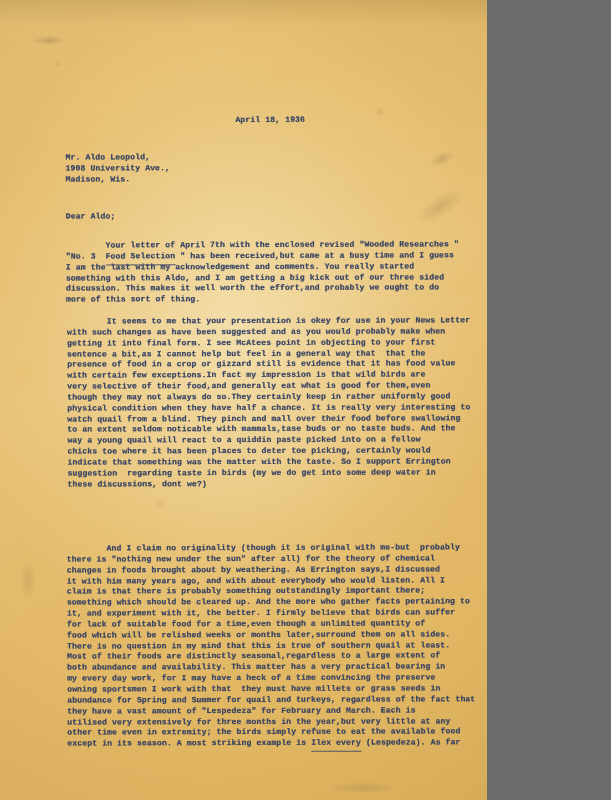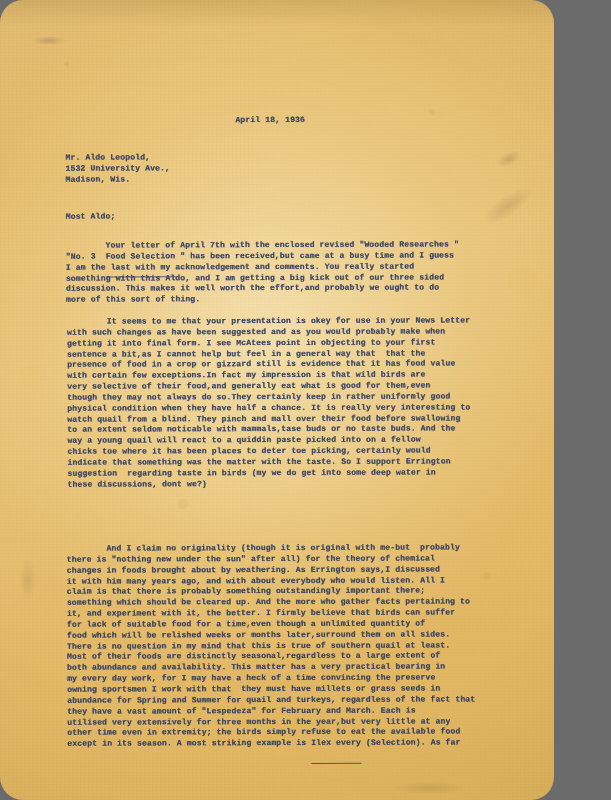--- a/index.html
+++ b/index.html
@@ -2,28 +2,27 @@
 <html><head>
 <meta charset="utf-8">
 <style>
   html, body {
     margin: 0;
     padding: 0;
     background: #6b6b6b;
   }
   #page {
     position: relative;
-    width: 554px;
+    width: 487px;
     height: 800px;
     overflow: hidden;
     background:
       radial-gradient(ellipse 70% 55% at 48% 42%, rgba(255,248,215,0.55) 0%, rgba(255,245,200,0.12) 55%, rgba(0,0,0,0) 78%),
       radial-gradient(ellipse 120% 90% at 50% 50%, rgba(0,0,0,0) 48%, rgba(120,85,25,0.13) 84%, rgba(95,65,15,0.26) 100%),
       linear-gradient(160deg, #e9c378 0%, #e6be6f 18%, #e8c277 42%, #e4ba68 68%, #dfb45f 100%);
-    border-radius: 23px;
   }
   
   .mottle {
     position: absolute;
     inset: 0;
     pointer-events: none;
     background-image:
       radial-gradient(circle at 12% 8%, rgba(160,120,50,0.10) 0 2px, rgba(0,0,0,0) 3px),
       radial-gradient(circle at 78% 14%, rgba(150,112,44,0.09) 0 3px, rgba(0,0,0,0) 4px),
       radial-gradient(circle at 33% 63%, rgba(166,126,56,0.07) 0 4px, rgba(0,0,0,0) 6px),
@@ -101,44 +100,44 @@
   }
   #date-line   { left: 236px; top: 115px; }
   #address     { left: 66px;  top: 152px; }
   #salutation  { left: 66px;  top: 211px; }
   #para-1      { left: 66px;  top: 240px; }
   #para-2      { left: 67px;  top: 316px; }
   #para-3      { left: 66px;  top: 543px; }
 
   .underline-word {
     border-bottom: 1px solid rgba(45,60,99,0.85);
-    padding-bottom: 16px;
+    padding-bottom: 4px;
   }
   
   #text-layer {
     position: absolute;
     inset: 0;
     transform: rotate(-0.18deg);
     transform-origin: 50% 40%;
   }
 </style>
 </head>
 <body>
 
 <div id="page">
 
   <div id="text-layer">
 
     <div class="typed" id="date-line">April 18, 1936</div>
 
     <div class="typed" id="address">Mr. Aldo Leopold,
-1532 University Ave.,
+1908 University Ave.,
 Madison, Wis.</div>
 
-    <div class="typed" id="salutation">Most Aldo;</div>
+    <div class="typed" id="salutation">Dear Aldo;</div>
 
     <div class="typed" id="para-1"><span>        Your letter of April 7th with the enclosed revised "Wooded Researches "
 "No. 3  <span class="underline-word">Food Selection</span> " has been received,but came at a busy time and I guess
 I am the last with my acknowledgement and comments. You really started
 something with this Aldo, and I am getting a big kick out of our three sided
 discussion. This makes it well worth the effort,and probably we ought to do
 more of this sort of thing.</span></div>
 
     <div class="typed" id="para-2"><span>        It seems to me that your presentation is okey for use in your News Letter
 with such changes as have been suggested and as you would probably make when
@@ -168,21 +167,21 @@
 food which will be relished weeks or months later,surround them on all sides.
 There is no question in my mind that this is true of southern quail at least.
 Most of their foods are distinctly seasonal,regardless to a large extent of
 both abundance and availability. This matter has a very practical bearing in
 my every day work, for I may have a heck of a time convincing the preserve
 owning sportsmen I work with that  they must have millets or grass seeds in
 abundance for Spring and Summer for quail and turkeys, regardless of the fact that
 they have a vast amount of "Lespedeza" for February and March. Each is
 utilised very extensively for three months in the year,but very little at any
 other time even in extremity; the birds simply refuse to eat the available food
-except in its season. A most striking example is </span><span class="underline-word">Ilex every</span><span> (Selection). As far</span></div>
+except in its season. A most striking example is </span><span class="underline-word">Ilex every</span><span> (Lespedeza). As far</span></div>
 
   </div>
 
   <div class="mottle"></div>
   <div class="grain"></div>
   <div class="crease-top"></div>
   <div class="smudge-a"></div>
   <div class="smudge-b"></div>
   <div class="smudge-c"></div>
   <div class="smudge-d"></div>

